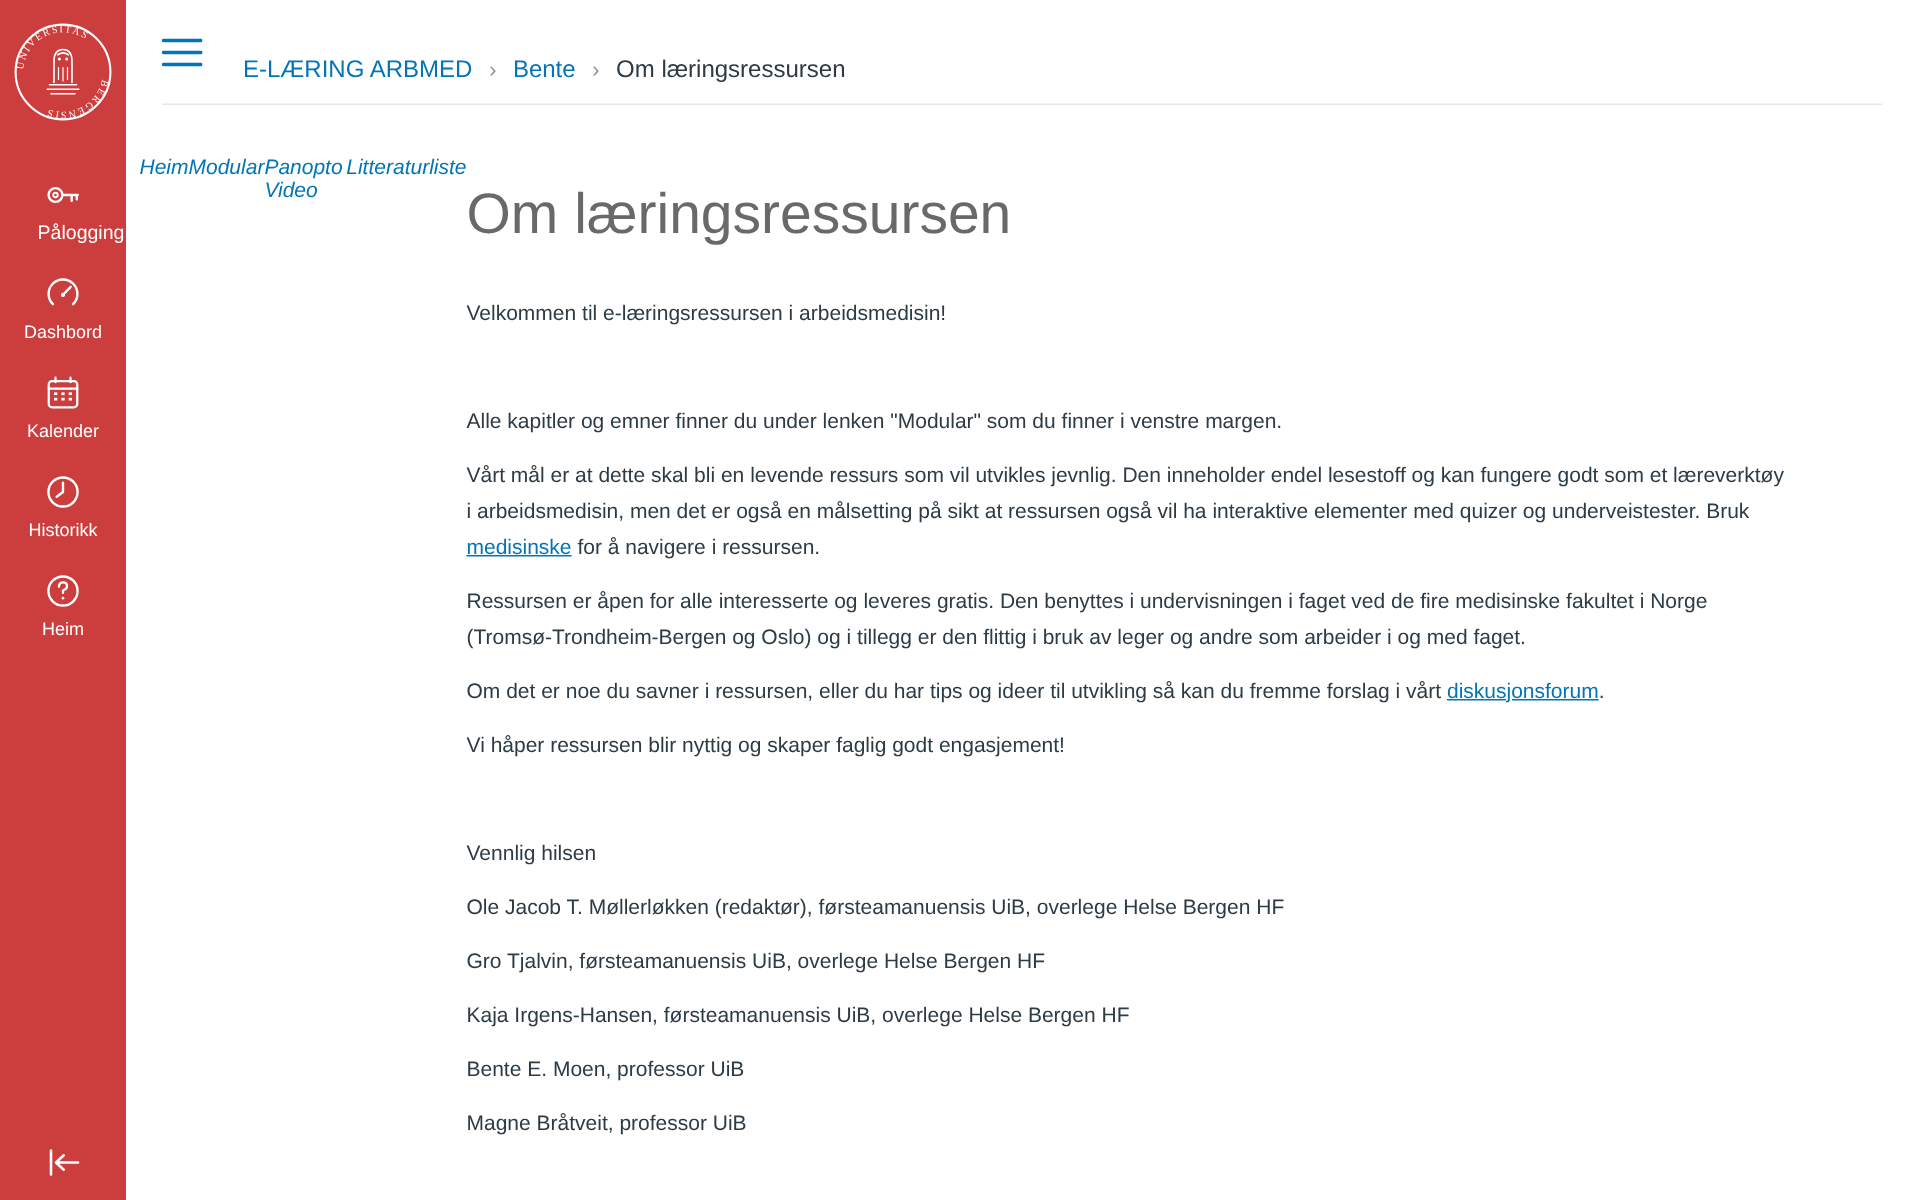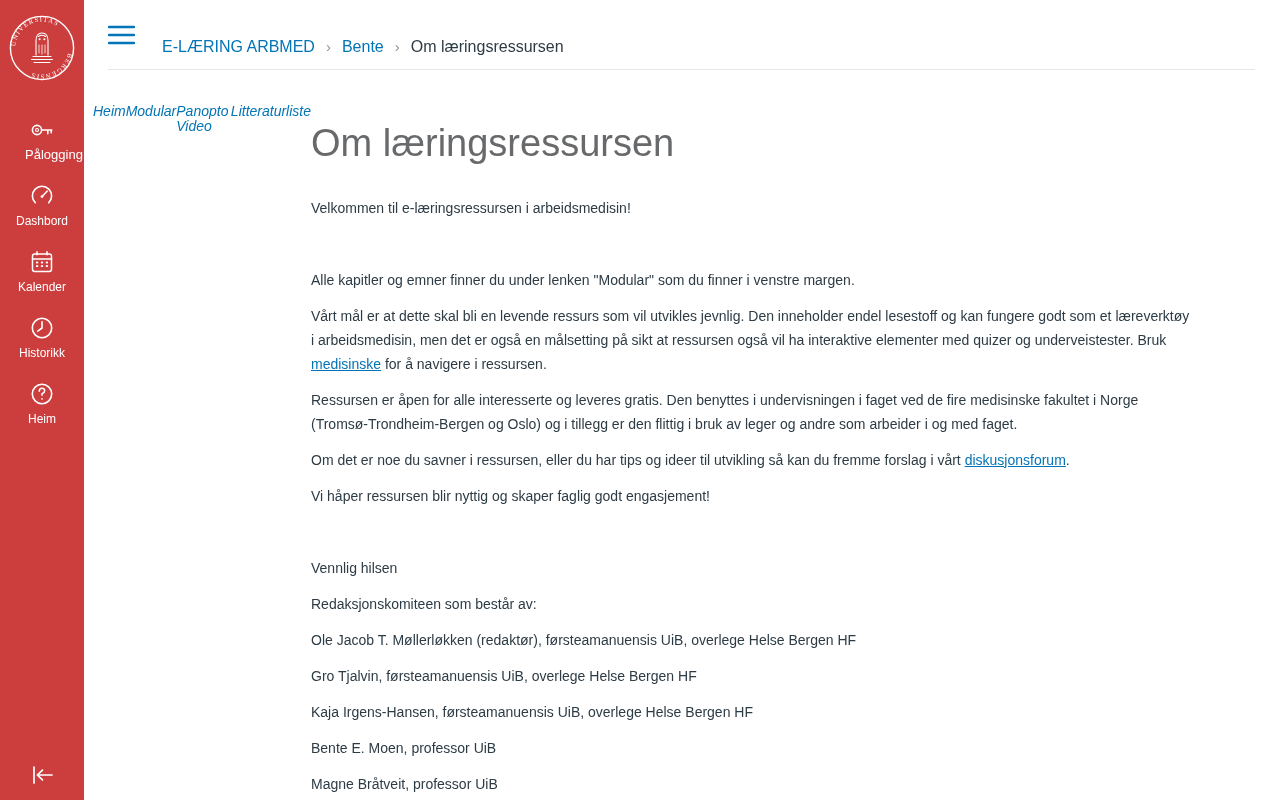--- a/index.html
+++ b/index.html
@@ -198,21 +198,20 @@
         <div class="page-body" id="page-body">
             <p><span>Velkommen til e-læringsressursen i arbeidsmedisin!</span></p>
             <p>&nbsp;</p>
             <p><span>Alle kapitler og emner finner du under lenken "Modular" som du finner i venstre margen.</span></p>
             <p><span>Vårt mål er at dette skal bli en levende ressurs som vil utvikles jevnlig. Den inneholder endel lesestoff og kan fungere godt som et læreverktøy i arbeidsmedisin, men det er også en målsetting på sikt at ressursen også vil ha interaktive elementer med quizer og underveistester. Bruk </span><a>medisinske</a><span> for å navigere i ressursen.</span></p>
             <p><span>Ressursen er åpen for alle interesserte og leveres gratis. Den benyttes i undervisningen i faget ved de fire medisinske fakultet i Norge (Tromsø-Trondheim-Bergen og Oslo) og i tillegg er den flittig i bruk av leger og andre som arbeider i og med faget.</span></p>
             <p><span>Om det er noe du savner i ressursen, eller du har tips og ideer til utvikling så kan du fremme forslag i vårt </span><a>diskusjonsforum</a><span>.</span></p>
             <p><span>Vi håper ressursen blir nyttig og skaper faglig godt engasjement!</span></p>
             <p>&nbsp;</p>
             <p><span>Vennlig hilsen</span></p>
-            <p><span>Redaksjonskomiteen som består av:</span></p>
             <p><span>Ole Jacob T. Møllerløkken (redaktør), førsteamanuensis UiB, overlege Helse Bergen HF</span></p>
             <p><span>Gro Tjalvin, førsteamanuensis UiB, overlege Helse Bergen HF</span></p>
             <p><span>Kaja Irgens-Hansen, førsteamanuensis UiB, overlege Helse Bergen HF</span></p>
             <p><span>Bente E. Moen, professor UiB</span></p>
             <p><span>Magne Bråtveit, professor UiB</span></p>
           </div>
       </main>
     </div>
 
   </div>

